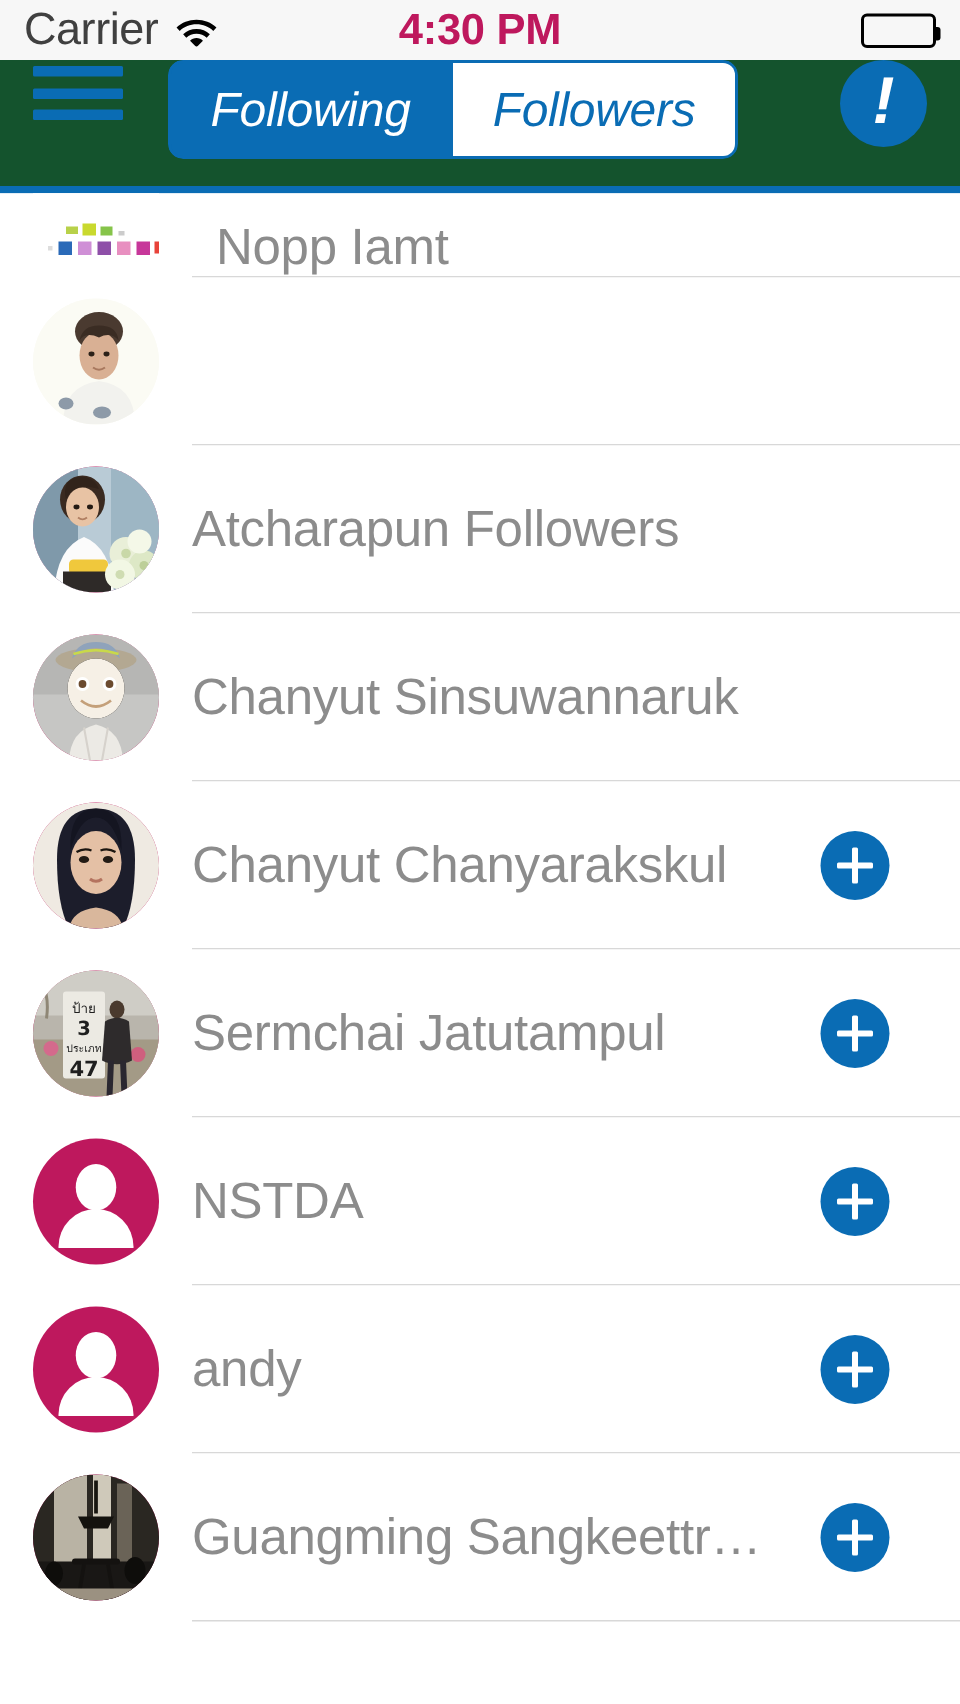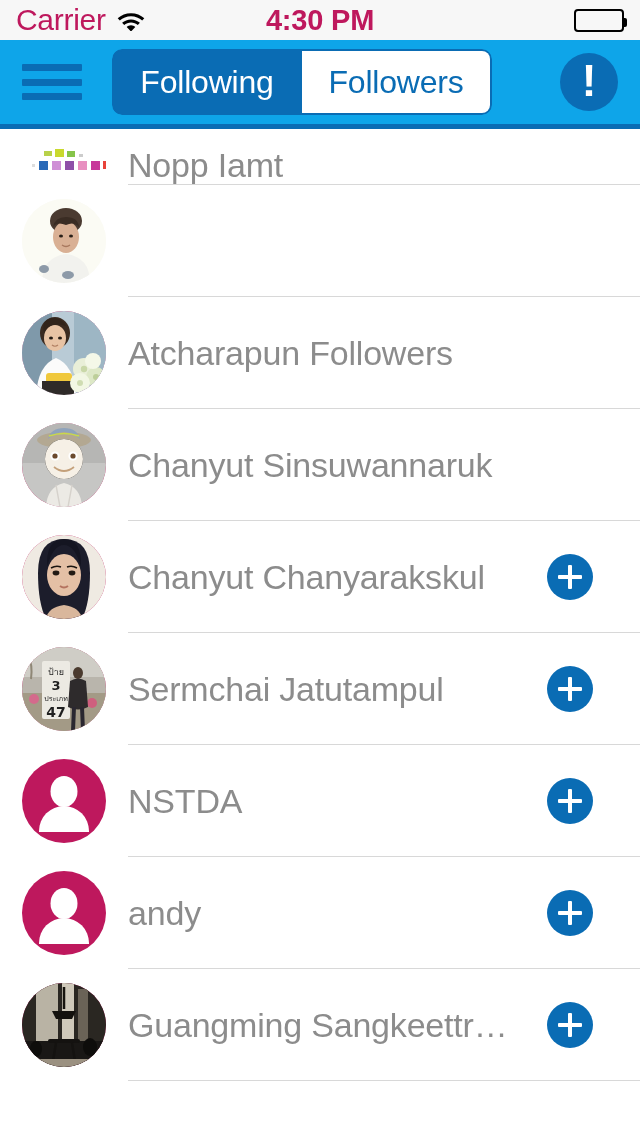--- a/index.html
+++ b/index.html
@@ -25,21 +25,21 @@
     padding: 0 16px;
     box-sizing: border-box;
   }
   .status-left {
     display: flex;
     align-items: center;
     gap: 10px;
   }
   .carrier-text {
     font-size: 30px;
-    color: #be185d;
+    color: #404040;
     letter-spacing: -0.3px;
     line-height: 1;
   }
   .wifi-icon { display: block; }
   .status-time {
     position: absolute;
     left: 0; right: 0;
     text-align: center;
     font-size: 29px;
     font-weight: bold;
@@ -73,26 +73,27 @@
     top: 7px;
     width: 3px;
     height: 9px;
     background: #000;
     border-radius: 0 2px 2px 0;
   }
 
   
   .nav-bar {
     height: 84px;
-    background: #0ea5e9;
-    display: flex;
-    align-items: center;
+    background: #14532d;
+    display: flex;
+    align-items: flex-start;
     padding: 0 22px;
     box-sizing: border-box;
     position: relative;
+    font-style: italic;
   }
   .nav-underline {
     height: 5px;
     background: #0a6cb4;
     width: 100%;
   }
 
   .hamburger {
     width: 60px;
     height: 44px;
@@ -184,20 +185,21 @@
     position: absolute;
     left: 128px;
     right: 0;
     bottom: 0;
     height: 1px;
     background: #d8d8d8;
   }
   .row-clipped {
     height: 56px;
     align-items: flex-end;
+    gap: 16px;
   }
   .row-clipped .avatar-wrap { align-items: flex-end; }
 
   .avatar-wrap {
     width: 128px;
     min-width: 128px;
     height: 100%;
     display: flex;
     align-items: center;
     justify-content: center;

